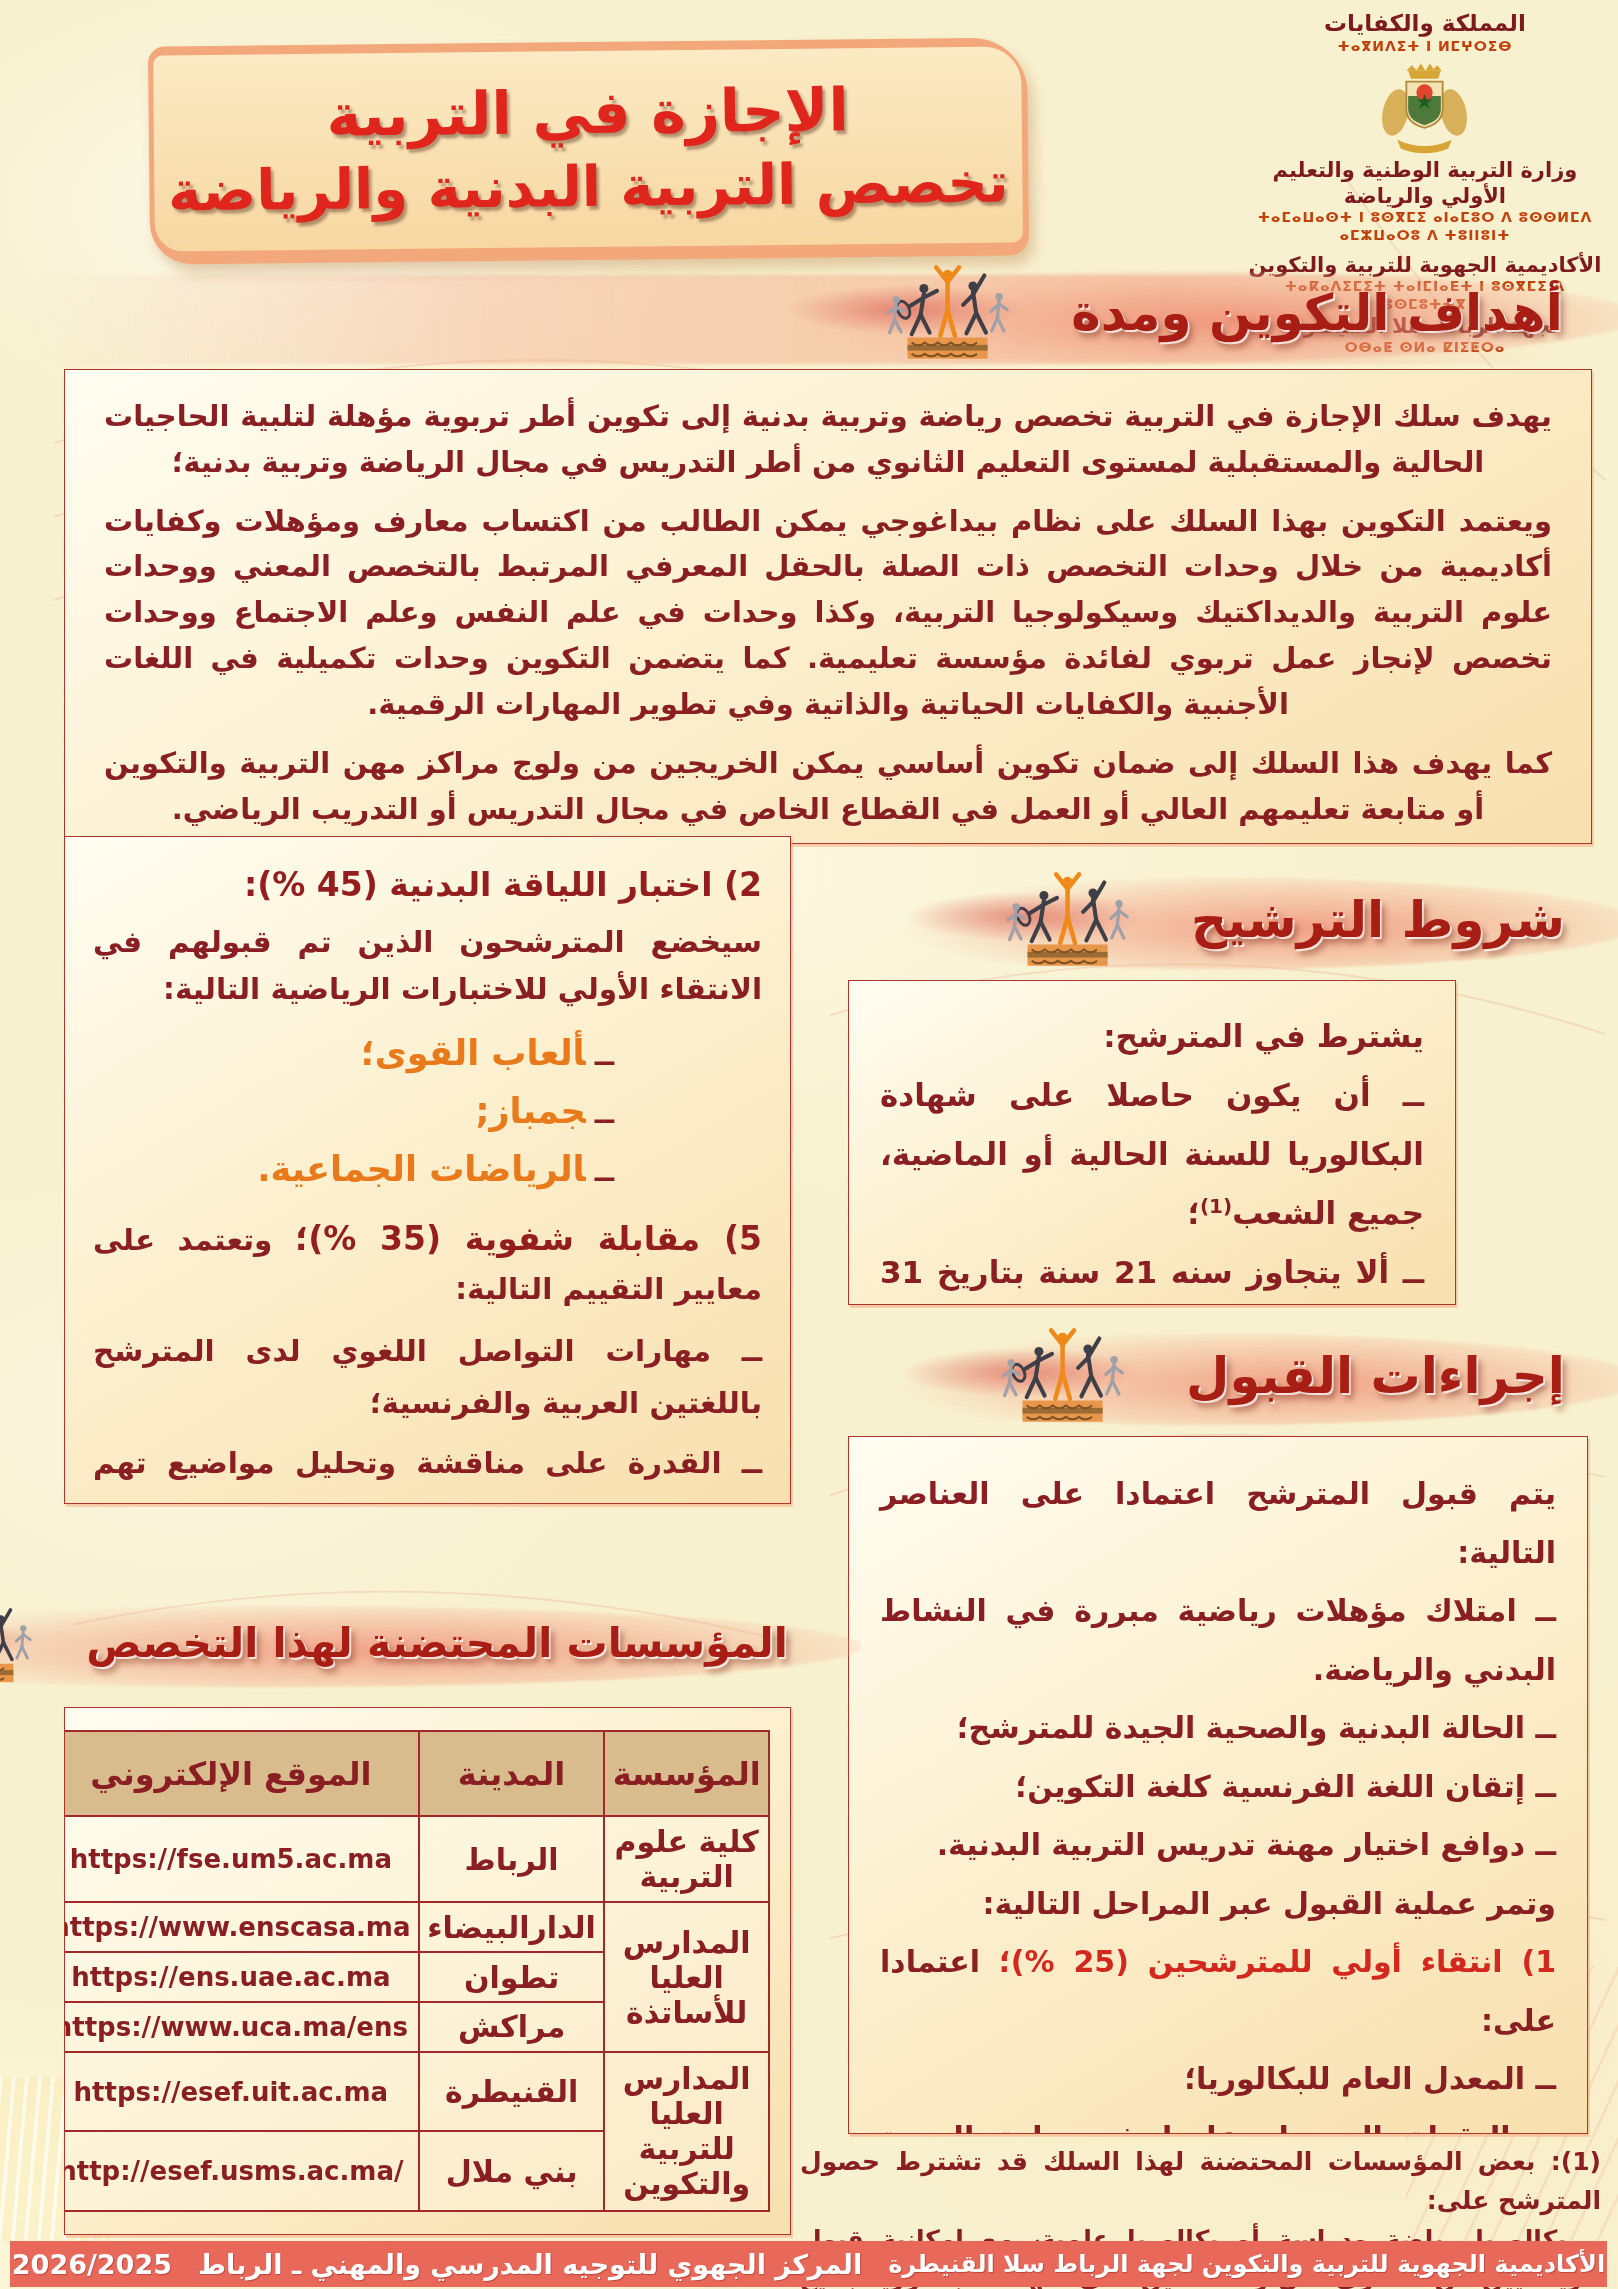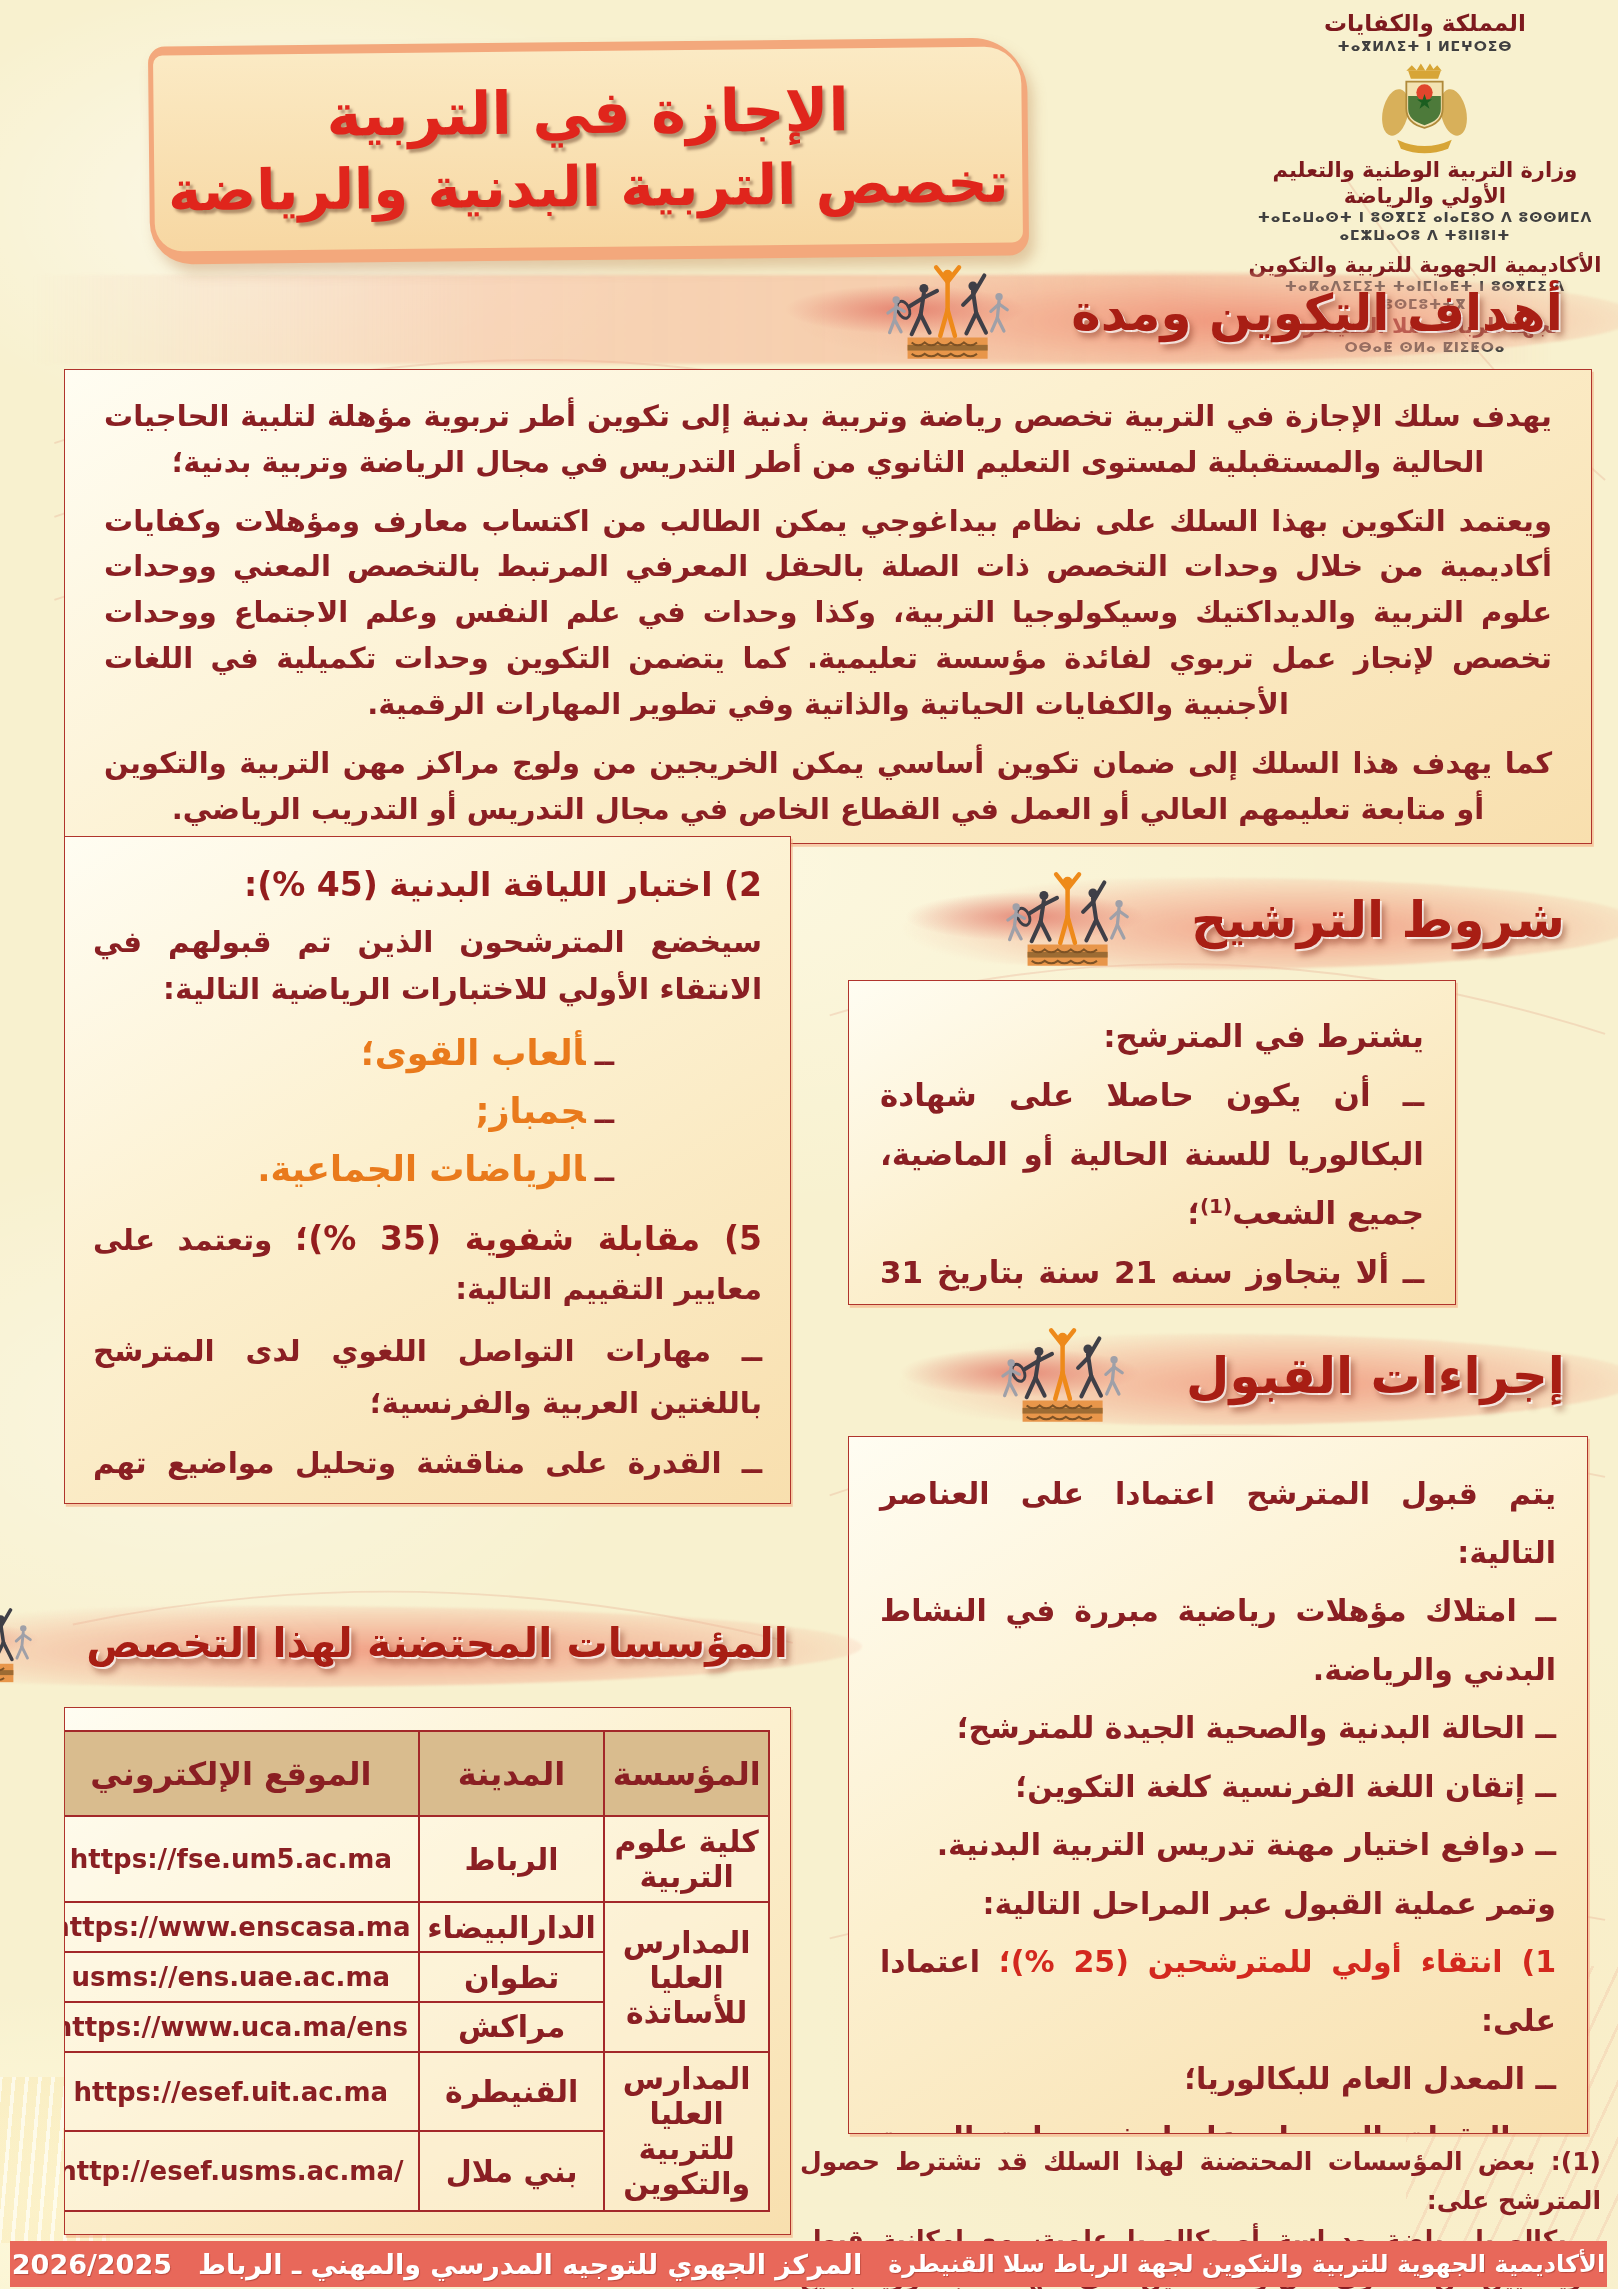--- a/index.html
+++ b/index.html
@@ -19,21 +19,21 @@
     background:repeating-linear-gradient(115deg, rgba(231,148,128,.35) 0 2.8px, transparent 2.8px 24px);}
   #bg-rays{left:0;top:2077px;width:111px;height:166px;opacity:.6;
     background:repeating-linear-gradient(95deg, rgba(255,255,255,.8) 0 3.7px, rgba(247,225,160,.5) 3.7px 13px);}
   #pink-wash{left:0;top:275px;width:1619px;height:89px;
     background:linear-gradient(90deg, rgba(246,178,150,0) 2%, rgba(246,178,150,.45) 30%, rgba(240,140,110,.4) 72%, rgba(246,178,150,0) 96%);
     border-radius:46px;filter:blur(1.8px);}
   svg.curves{left:0;top:0;width:100%;height:100%;}
   
   #logo{position:absolute;top:9.2px;right:16.6px;width:353px;text-align:center;line-height:1.25;}
   .lg-ar{font-size:21px;font-weight:bold;color:#7d1a1e;}
-  .lg-tif{font-size:14px;font-weight:bold;color:#404040;letter-spacing:0.9px;}
+  .lg-tif{font-size:14px;font-weight:bold;color:#c2410c;letter-spacing:0.9px;}
   .lg-kingdom{font-size:23px;}
   #coat{margin:3.7px auto 1.8px;display:block;}
   
   #banner{position:absolute;top:51px;left:155px;width:868px;height:196px;transform:rotate(-.6deg);}
   #banner .torn{position:absolute;inset:-9.2px -5.5px -13px -5.5px;background:#f3a87c;border-radius:16.6px 55px 20px 42px;
     box-shadow:5.5px 9.2px 13px rgba(180,120,70,.35);}
   #banner .paper{position:absolute;inset:0;background:linear-gradient(180deg,#fbeac4,#f7d7a2);
     border-radius:9.2px 37px 11px 28px;display:flex;flex-direction:column;justify-content:center;align-items:center;}
   .title-line{color:#e0251c;font-weight:bold;font-size:59px;line-height:1.28;
     text-shadow:2.8px 3.7px 2.8px rgba(90,50,30,.45);white-space:nowrap;}
@@ -281,21 +281,21 @@
           <td>الرباط</td>
           <td class="url">https://fse.um5.ac.ma</td>
         </tr>
         <tr>
           <td rowspan="3">المدارس العليا للأساتذة</td>
           <td>الدارالبيضاء</td>
           <td class="url">https://www.enscasa.ma</td>
         </tr>
         <tr>
           <td>تطوان</td>
-          <td class="url">usms://ens.uae.ac.ma</td>
+          <td class="url">https://ens.uae.ac.ma</td>
         </tr>
         <tr>
           <td>مراكش</td>
           <td class="url">https://www.uca.ma/ens</td>
         </tr>
         <tr>
           <td rowspan="2">المدارس العليا للتربية والتكوين</td>
           <td>القنيطرة</td>
           <td class="url">https://esef.uit.ac.ma</td>
         </tr>

